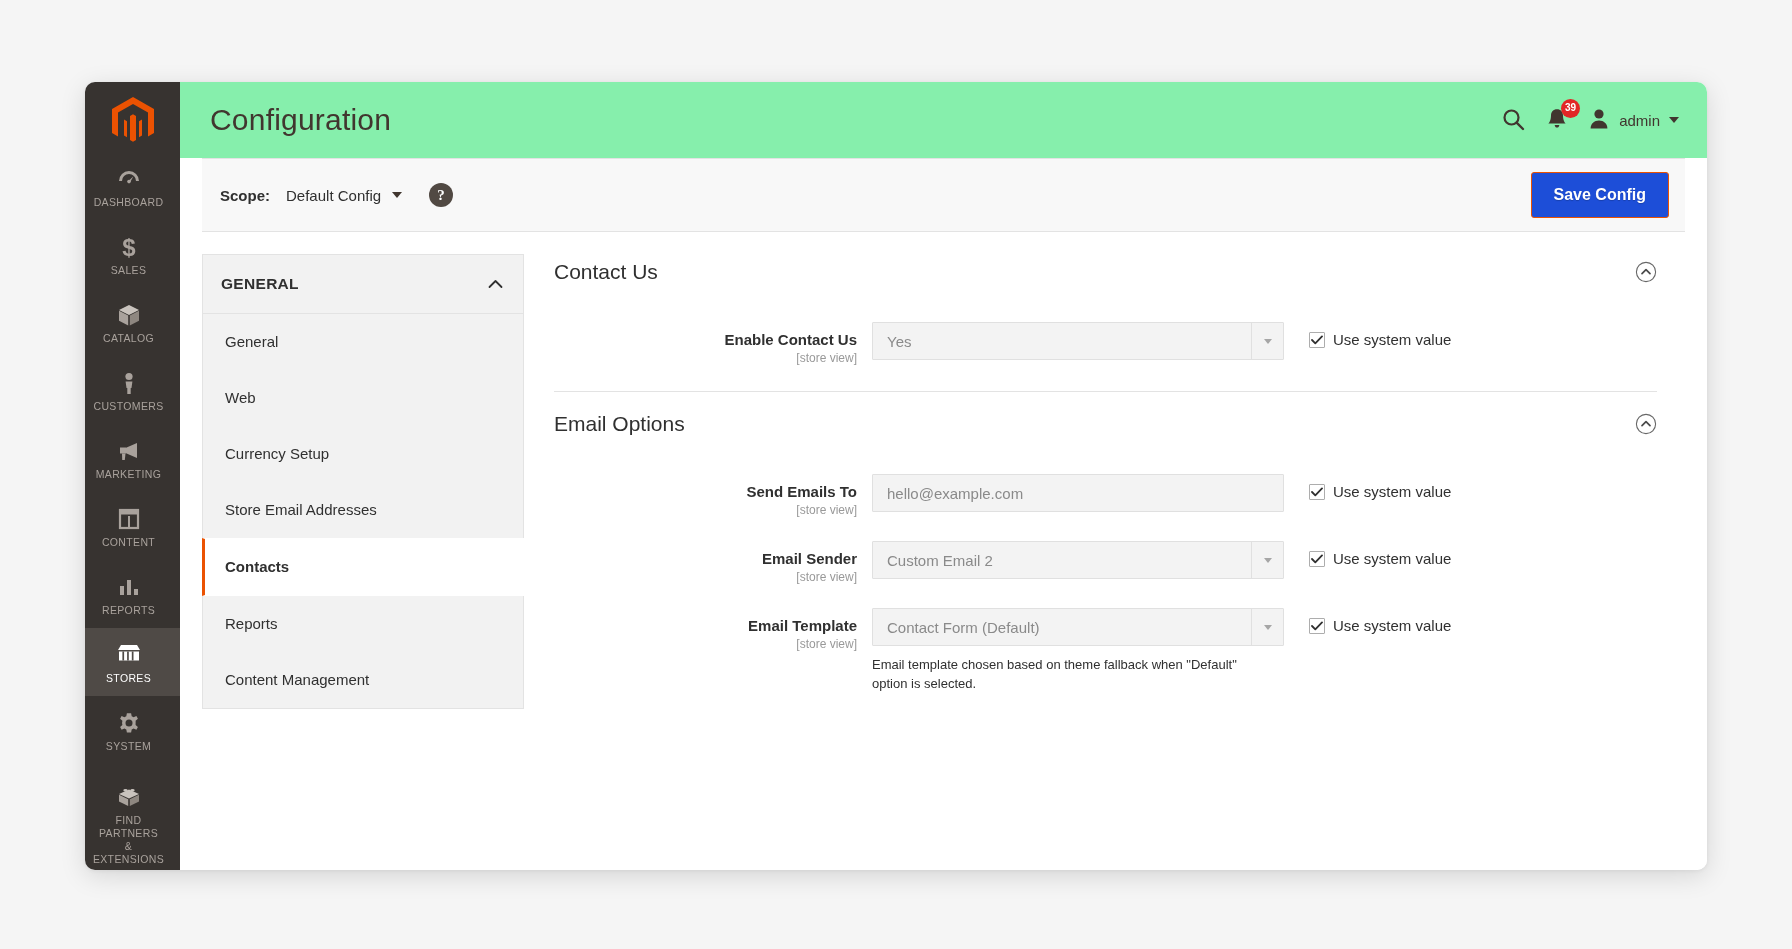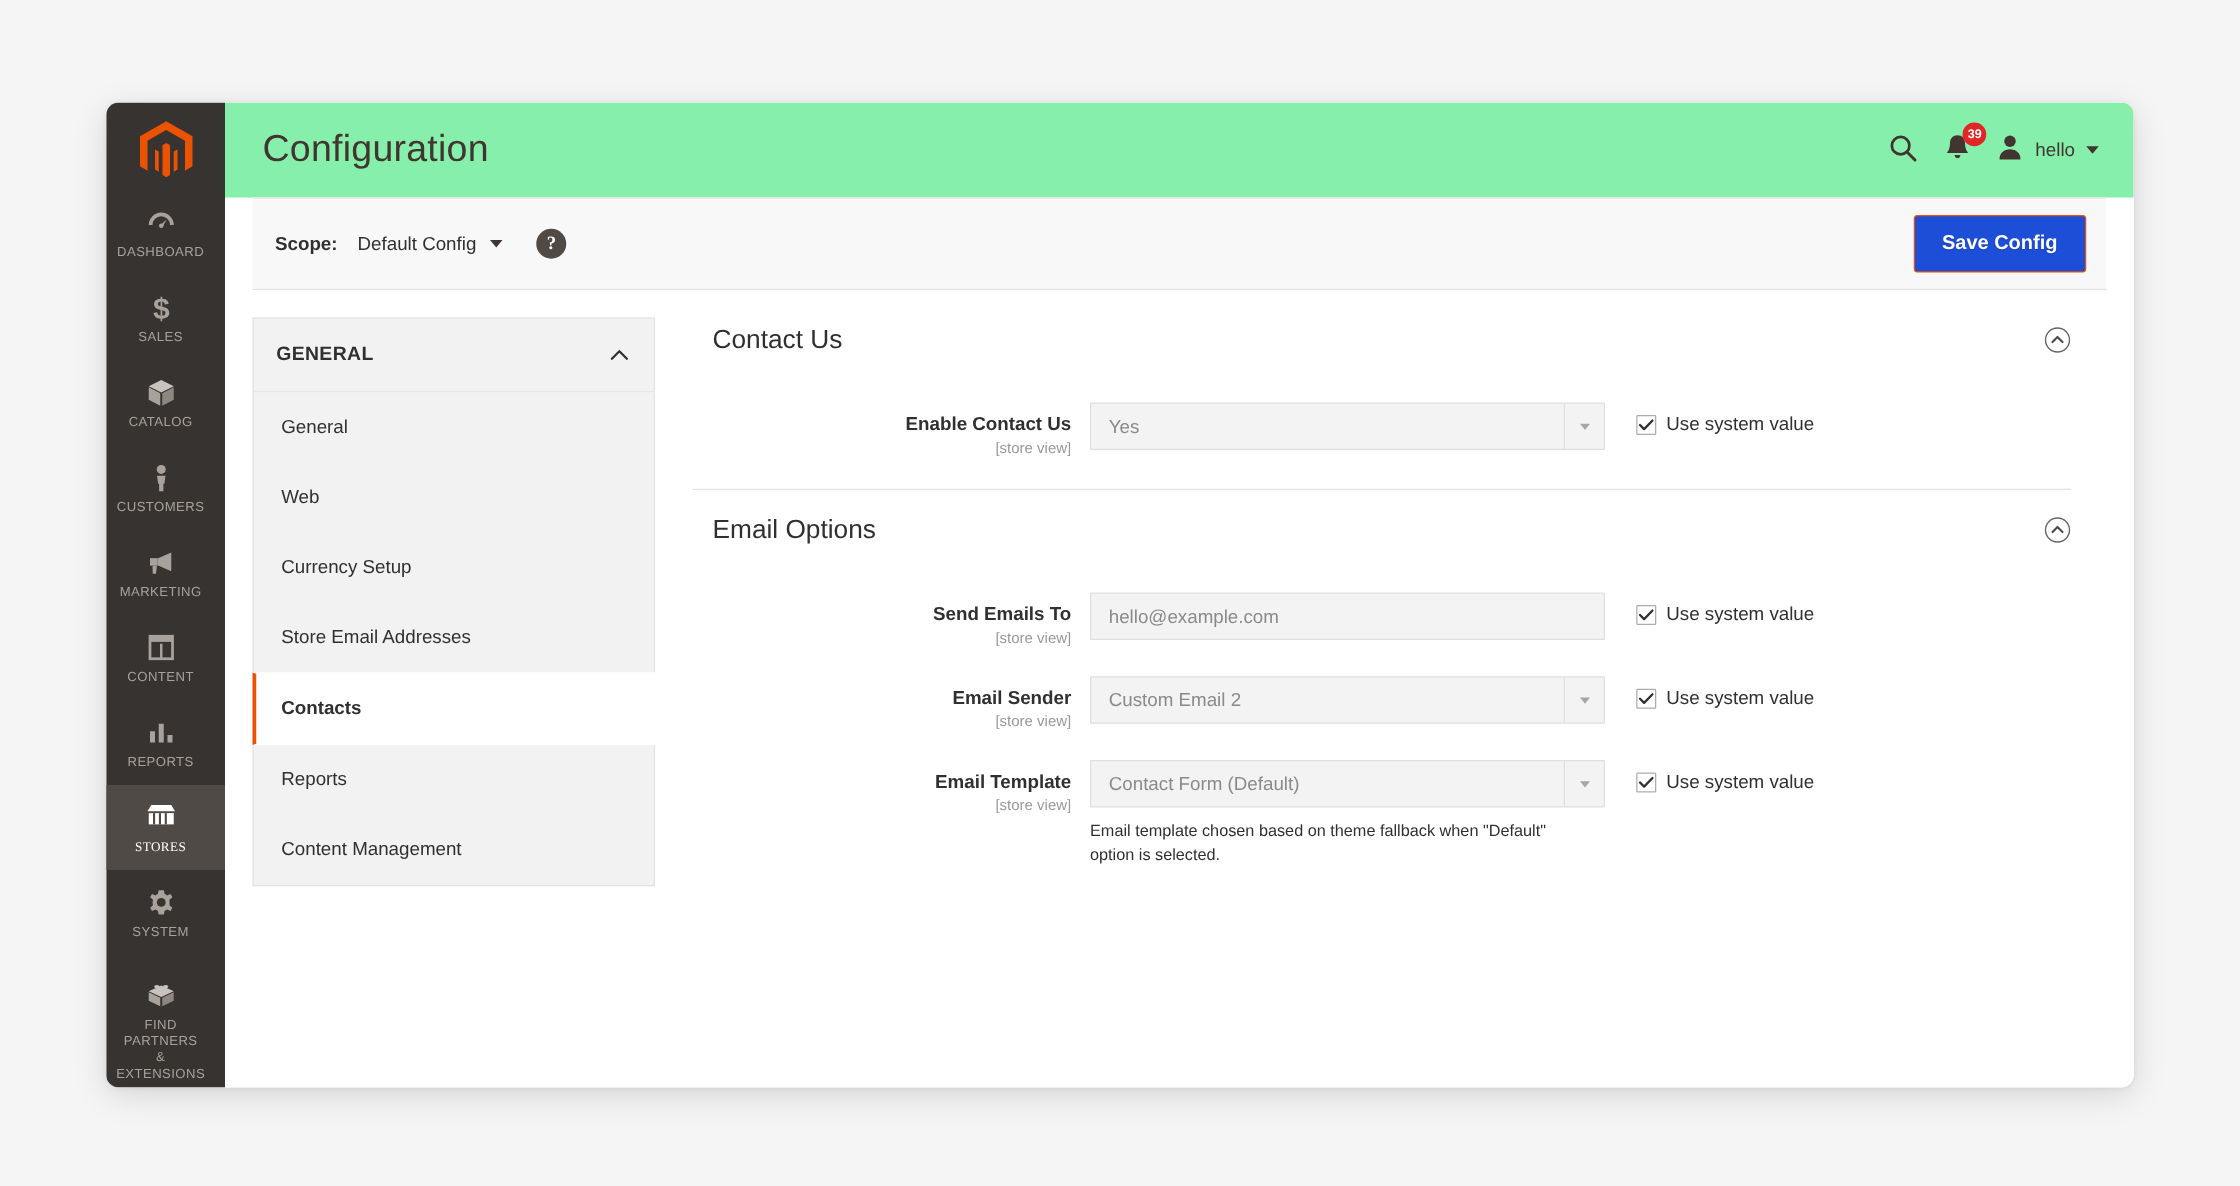--- a/index.html
+++ b/index.html
@@ -65,21 +65,21 @@
   }
   .menu-icon svg { display: inline-block; vertical-align: middle; }
   .menu-label {
     display: block;
     color: #a9a29c;
     font-size: 10.5px;
     letter-spacing: 0.35px;
     line-height: 13px;
     text-transform: uppercase;
   }
-  .menu-item.active .menu-label { color: #ffffff; font-family: Liberation Serif, serif; }
+  .menu-item.active .menu-label { color: #ffffff; }
   .menu-spacer { flex: 1 1 auto; min-height: 6px; }
   .menu-bottom-rule {
     height: 1px;
     background: #57504b;
     margin: 0 18px;
   }
   .menu-item.partners { padding-bottom: 16px; }
 
   
   .main {
@@ -245,21 +245,20 @@
   .config-content {
     flex: 1 1 auto;
     padding: 0 28px 0 30px;
     min-width: 0;
   }
   .section-head {
     display: flex;
     align-items: center;
     padding: 6px 0 20px 0;
     cursor: pointer;
-    margin-left: 16px;
   }
   .section-title {
     font-size: 21px;
     color: #303030;
     font-weight: 400;
   }
   .section-toggle { margin-left: auto; display: flex; }
 
   .section-divider {
     border-top: 1px solid #e3e3e3;
@@ -509,21 +508,21 @@
           </svg>
           <span class="notif-badge">39</span>
         </div>
         <div class="admin-user">
           <span>
             <svg width="22" height="23" viewBox="0 0 22 23" aria-hidden="true">
               <circle cx="11" cy="7" r="4.6" fill="#41362f"></circle>
               <path d="M2.6 21.5 C2.6 16.4 6.3 13.4 11 13.4 C15.7 13.4 19.4 16.4 19.4 21.5 Z" fill="#41362f"></path>
             </svg>
           </span>
-          <span class="admin-name">hello</span>
+          <span class="admin-name">admin</span>
           <span class="caret-down"></span>
         </div>
       </div>
     </header>
 
     <div class="scope-bar">
       <span class="scope-label">Scope:</span>
       <div class="scope-select">
         <span class="scope-value">Default Config</span>
         <span class="caret-down"></span>

